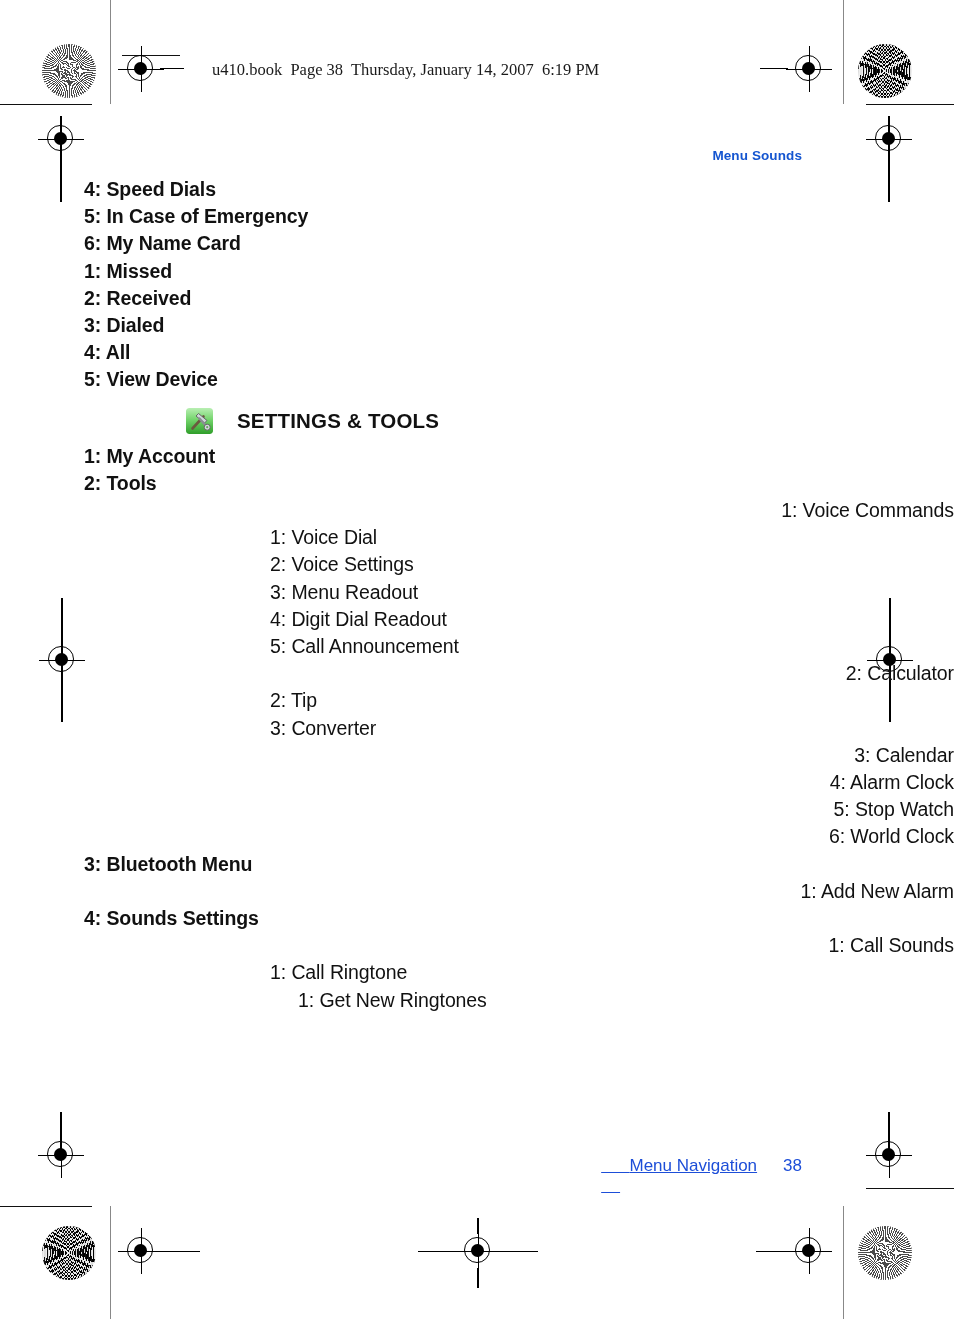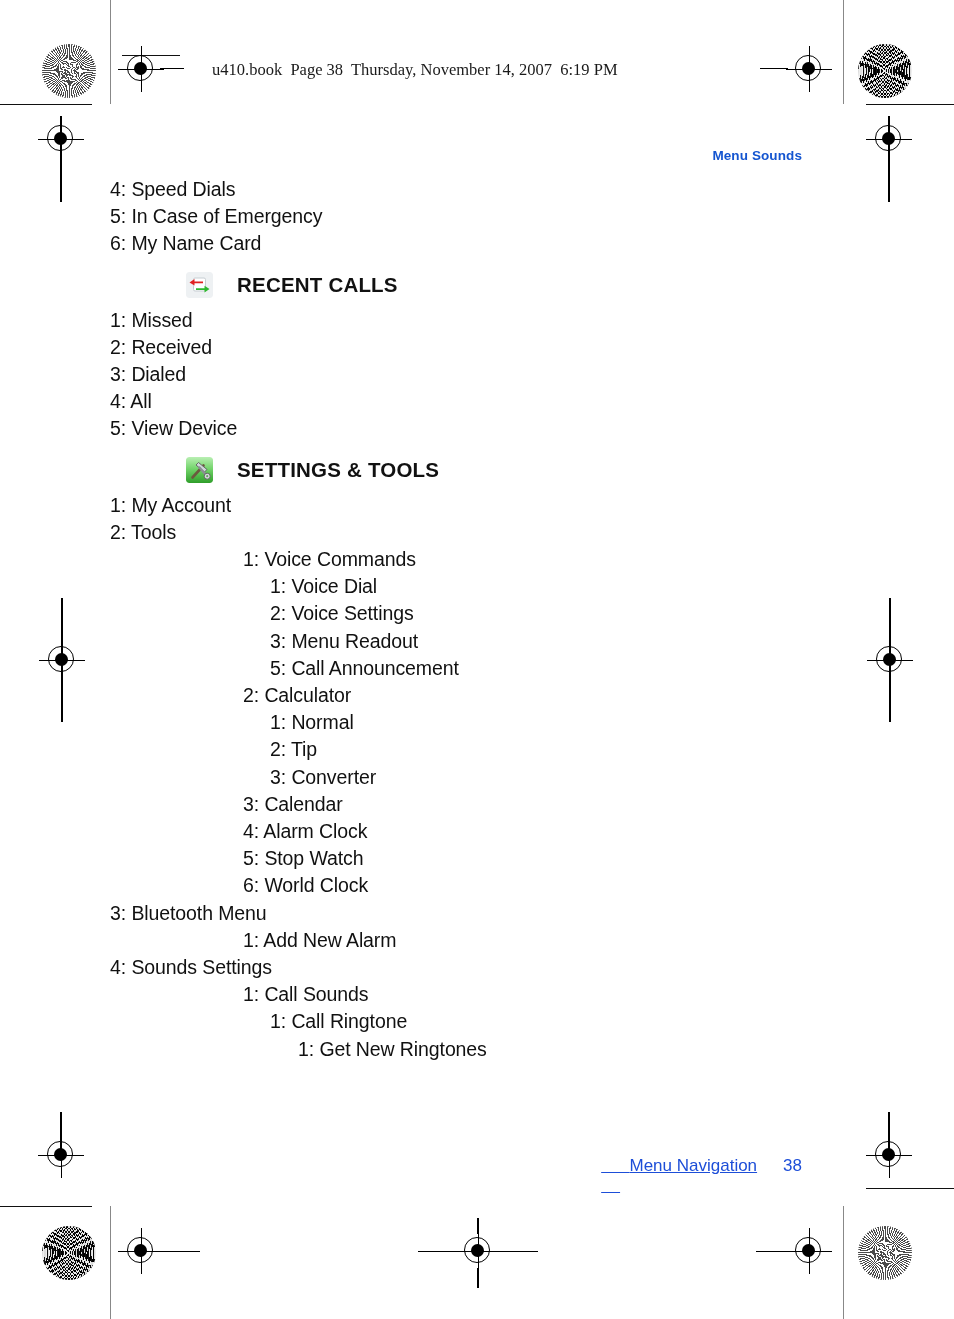--- a/index.html
+++ b/index.html
@@ -112,22 +112,22 @@
     width: 954px;
   }
 
   .menu-line {
     font-size: 19.5px;
     line-height: 27.2px;
     color: #111;
     white-space: pre;
     letter-spacing: -0.1px;
   }
-  .lvl-1 { padding-left: 110px; }
-  .lvl-2 { padding-left: 243px; }
+  .lvl-1 { padding-left: 84px; font-weight: bold; }
+  .lvl-2 { padding-left: 243px; text-align: right; }
   .lvl-3 { padding-left: 270px; }
   .lvl-4 { padding-left: 298px; }
 
   .section {
     display: flex;
     align-items: center;
     height: 34px;
     padding-left: 186px;
     margin-top: 10px;
     margin-bottom: 5px;
@@ -273,43 +273,32 @@
     <div class="ring"></div>
     <div class="dot"></div>
   </div>
   <div class="arm" style="left:756px; top:1250.5px; width:32px; height:1.3px;"></div>
 
   <div class="rosette star" style="left:42px; top:44px;"></div>
   <div class="rosette moire" style="left:858px; top:44px;"></div>
   <div class="rosette moire" style="left:42px; top:1226px;"></div>
   <div class="rosette star" style="left:858px; top:1226px;"></div>
 
-  <div class="doc-header">u410.book  Page 38  Thursday, November 14, 2007  6:19 PM</div>
+  <div class="doc-header">u410.book  Page 38  Thursday, January 14, 2007  6:19 PM</div>
 
   <div class="running-head">Menu Sounds</div>
 
   <div class="content">
 
     <div>
       <div class="menu-line lvl-1">4: Speed Dials</div>
       <div class="menu-line lvl-1">5: In Case of Emergency</div>
       <div class="menu-line lvl-1">6: My Name Card</div>
     </div>
 
-    <div class="section">
-      <span class="sec-icon">
-        <svg width="27" height="26" viewBox="0 0 27 26" xmlns="http://www.w3.org/2000/svg">
-          <rect x="0" y="0" width="27" height="26" rx="3" fill="#eef1f3"></rect>
-          <rect x="7.5" y="6" width="12" height="13" rx="1.5" fill="#ffffff" stroke="#c7ced3" stroke-width="1"></rect>
-          <path d="M17 9.5 H8.5 L8.5 7 L3.5 10.4 L8.5 13.6 L8.5 11.2 H17 Z" fill="#e02020"></path>
-          <path d="M10 16.2 H18.5 L18.5 13.8 L23.5 17.1 L18.5 20.4 L18.5 18 H10 Z" fill="#2eb82e"></path>
-        </svg>
-      </span>
-      <span class="section-title">RECENT CALLS</span>
-    </div>
     <div>
       <div class="menu-line lvl-1">1: Missed</div>
       <div class="menu-line lvl-1">2: Received</div>
       <div class="menu-line lvl-1">3: Dialed</div>
       <div class="menu-line lvl-1">4: All</div>
       <div class="menu-line lvl-1">5: View Device</div>
     </div>
 
     <div class="section">
       <span class="sec-icon">
@@ -331,23 +320,23 @@
       </span>
       <span class="section-title">SETTINGS &amp; TOOLS</span>
     </div>
     <div>
       <div class="menu-line lvl-1">1: My Account</div>
       <div class="menu-line lvl-1">2: Tools</div>
       <div class="menu-line lvl-2">1: Voice Commands</div>
       <div class="menu-line lvl-3">1: Voice Dial</div>
       <div class="menu-line lvl-3">2: Voice Settings</div>
       <div class="menu-line lvl-3">3: Menu Readout</div>
+      <div class="menu-line lvl-3">4: Digit Dial Readout</div>
       <div class="menu-line lvl-3">5: Call Announcement</div>
       <div class="menu-line lvl-2">2: Calculator</div>
-      <div class="menu-line lvl-3">1: Normal</div>
       <div class="menu-line lvl-3">2: Tip</div>
       <div class="menu-line lvl-3">3: Converter</div>
       <div class="menu-line lvl-2">3: Calendar</div>
       <div class="menu-line lvl-2">4: Alarm Clock</div>
       <div class="menu-line lvl-2">5: Stop Watch</div>
       <div class="menu-line lvl-2">6: World Clock</div>
       <div class="menu-line lvl-1">3: Bluetooth Menu</div>
       <div class="menu-line lvl-2">1: Add New Alarm</div>
       <div class="menu-line lvl-1">4: Sounds Settings</div>
       <div class="menu-line lvl-2">1: Call Sounds</div>

